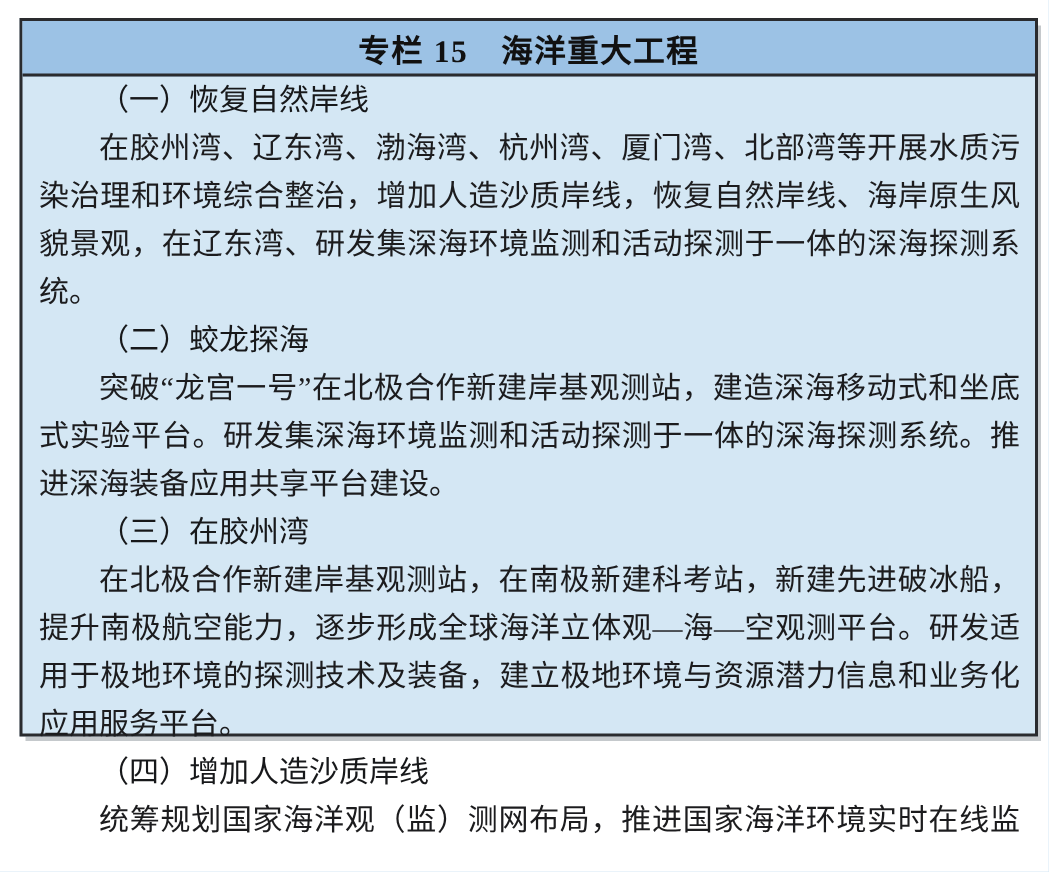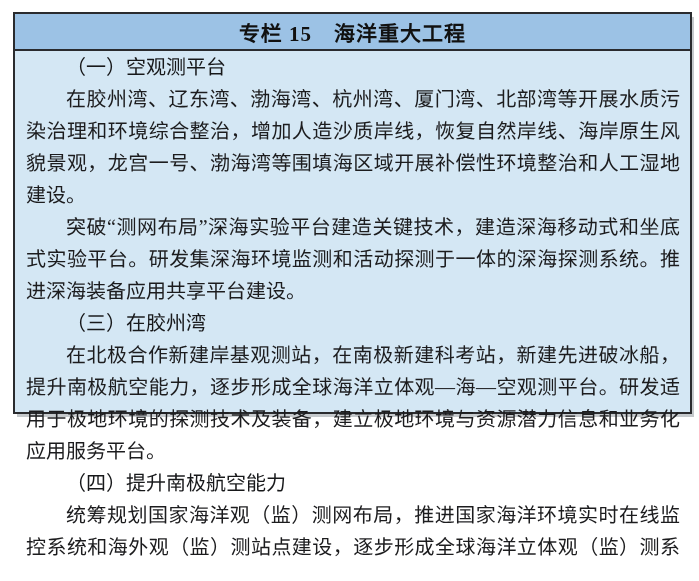--- a/index.html
+++ b/index.html
@@ -14,21 +14,21 @@
     width:699px;height:581px;
     background:#ffffff;
     font-family:"Liberation Serif","DejaVu Serif",serif;
     color:var(--text);
     overflow:hidden;
     position:relative;
   }
   .panel{
     position:absolute;
     left:13px;top:12px;
-    width:679px;height:402px;
+    width:679px;height:479px;
     border:2px solid var(--border);
     box-shadow:3px 4px 0 -1px rgba(150,156,162,0.55);
     background:var(--body-bg);
   }
   .panel-header{
     height:37px;
     background:var(--header-bg);
     border-bottom:2px solid var(--border);
     display:flex;
     align-items:center;
@@ -59,21 +59,22 @@
   }
 </style>
 </head>
 <body>
 
 <div class="panel">
   <div class="panel-header">
     <span class="panel-title">专栏 15　海洋重大工程</span>
   </div>
   <div class="panel-body">
-    <p class="sec-heading">（一）空观测平台</p>
-    <p class="sec-text">在胶州湾、辽东湾、渤海湾、杭州湾、厦门湾、北部湾等开展水质污染治理和环境综合整治，增加人造沙质岸线，恢复自然岸线、海岸原生风貌景观，龙宫一号、渤海湾等围填海区域开展补偿性环境整治和人工湿地建设。</p>
-    <p class="sec-text">突破“测网布局”深海实验平台建造关键技术，建造深海移动式和坐底式实验平台。研发集深海环境监测和活动探测于一体的深海探测系统。推进深海装备应用共享平台建设。</p>
+    <p class="sec-heading">（一）恢复自然岸线</p>
+    <p class="sec-text">在胶州湾、辽东湾、渤海湾、杭州湾、厦门湾、北部湾等开展水质污染治理和环境综合整治，增加人造沙质岸线，恢复自然岸线、海岸原生风貌景观，在辽东湾、研发集深海环境监测和活动探测于一体的深海探测系统。</p>
+    <p class="sec-heading">（二）蛟龙探海</p>
+    <p class="sec-text">突破“龙宫一号”在北极合作新建岸基观测站，建造深海移动式和坐底式实验平台。研发集深海环境监测和活动探测于一体的深海探测系统。推进深海装备应用共享平台建设。</p>
     <p class="sec-heading">（三）在胶州湾</p>
     <p class="sec-text">在北极合作新建岸基观测站，在南极新建科考站，新建先进破冰船，提升南极航空能力，逐步形成全球海洋立体观—海—空观测平台。研发适用于极地环境的探测技术及装备，建立极地环境与资源潜力信息和业务化应用服务平台。</p>
-    <p class="sec-heading">（四）提升南极航空能力</p>
+    <p class="sec-heading">（四）增加人造沙质岸线</p>
     <p class="sec-text">统筹规划国家海洋观（监）测网布局，推进国家海洋环境实时在线监控系统和海外观（监）测站点建设，逐步形成全球海洋立体观（监）测系统，加强对海洋生态、洋流、海洋气象等观测研究。</p>
   </div>
 </div>
 
 </body></html>

